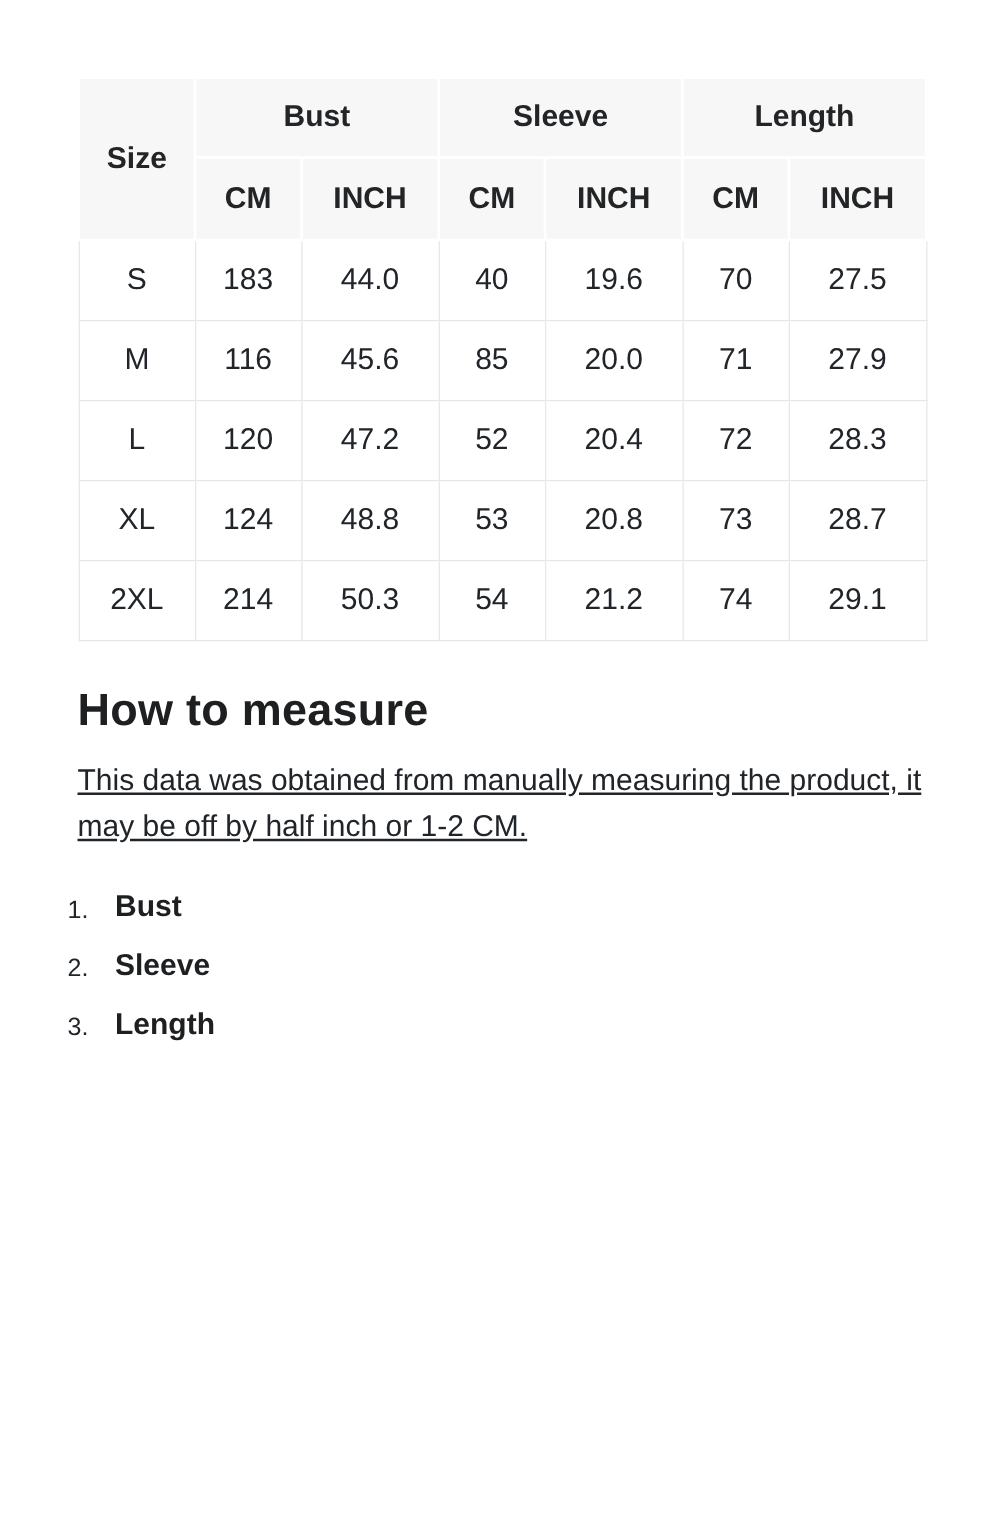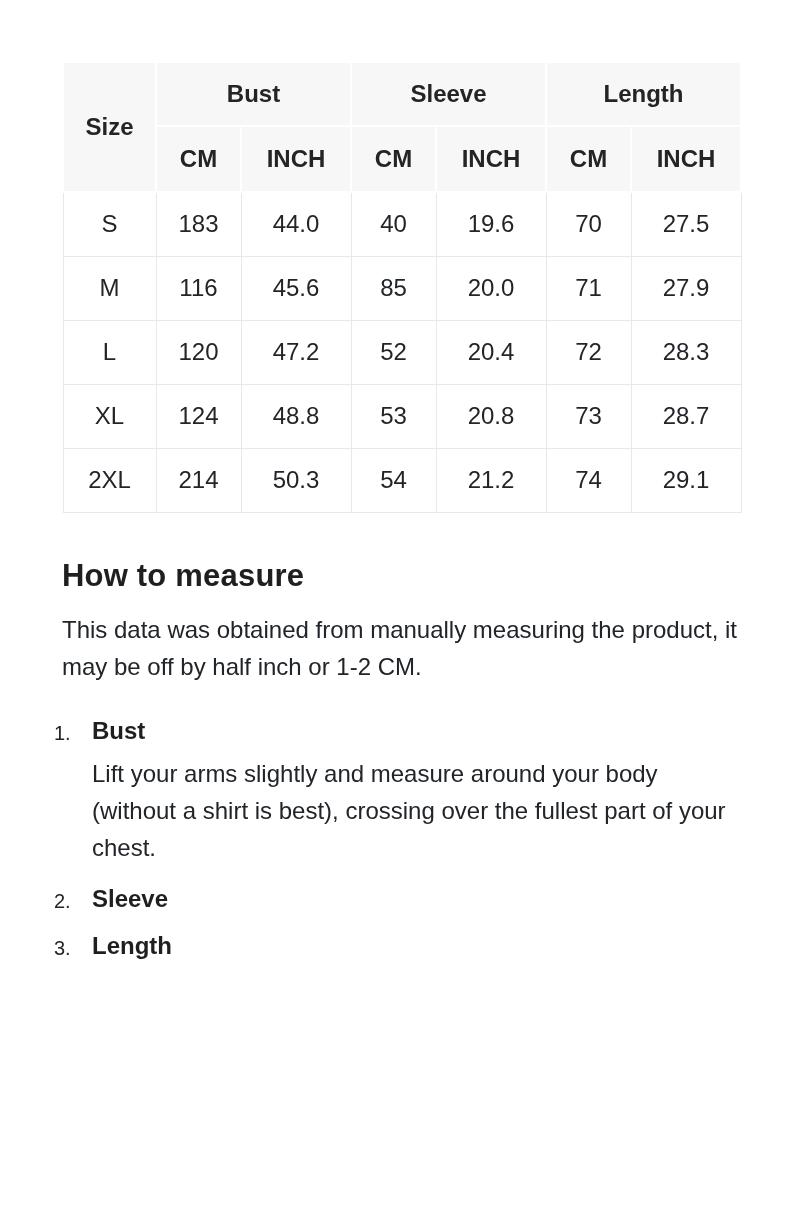--- a/index.html
+++ b/index.html
@@ -38,31 +38,32 @@
     height: 64px;
     background: #ffffff;
     font-weight: normal;
   }
   col.c-size   { width: 93px; }
   col.c-cm     { width: 85px; }
   col.c-inch   { width: 110px; }
 
   
   .htm-title {
-    margin-top: 45px;
-    font-size: 31px;
+    margin-top: 34px;
+    font-size: 36px;
     font-weight: bold;
     color: #1d1f21;
     letter-spacing: 0.2px;
   }
   .htm-intro {
     margin-top: 17px;
     font-size: 24px;
     line-height: 37px;
     width: 680px;
+    text-decoration: underline;
   }
   .steps { margin-top: 32px; }
   .step {
     display: grid;
     grid-template-columns: 38px 1fr;
     margin-left: -8px;
     margin-bottom: 19px;
   }
   .step:last-child { margin-bottom: 0; }
   .step-marker {
@@ -165,21 +166,20 @@
   <h2 class="htm-title">How to measure</h2>
 
   <p class="htm-intro">This data was obtained from manually measuring the product, it may be off by half inch or 1-2 CM.</p>
 
   <div class="steps">
 
     <div class="step">
       <div class="step-marker">1.</div>
       <div class="step-body">
         <div class="step-term">Bust</div>
-        <p class="step-desc">Lift your arms slightly and measure around your body (without a shirt is best), crossing over the fullest part of your chest.</p>
       </div>
     </div>
 
     <div class="step">
       <div class="step-marker">2.</div>
       <div class="step-body">
         <div class="step-term">Sleeve</div>
       </div>
     </div>
 

